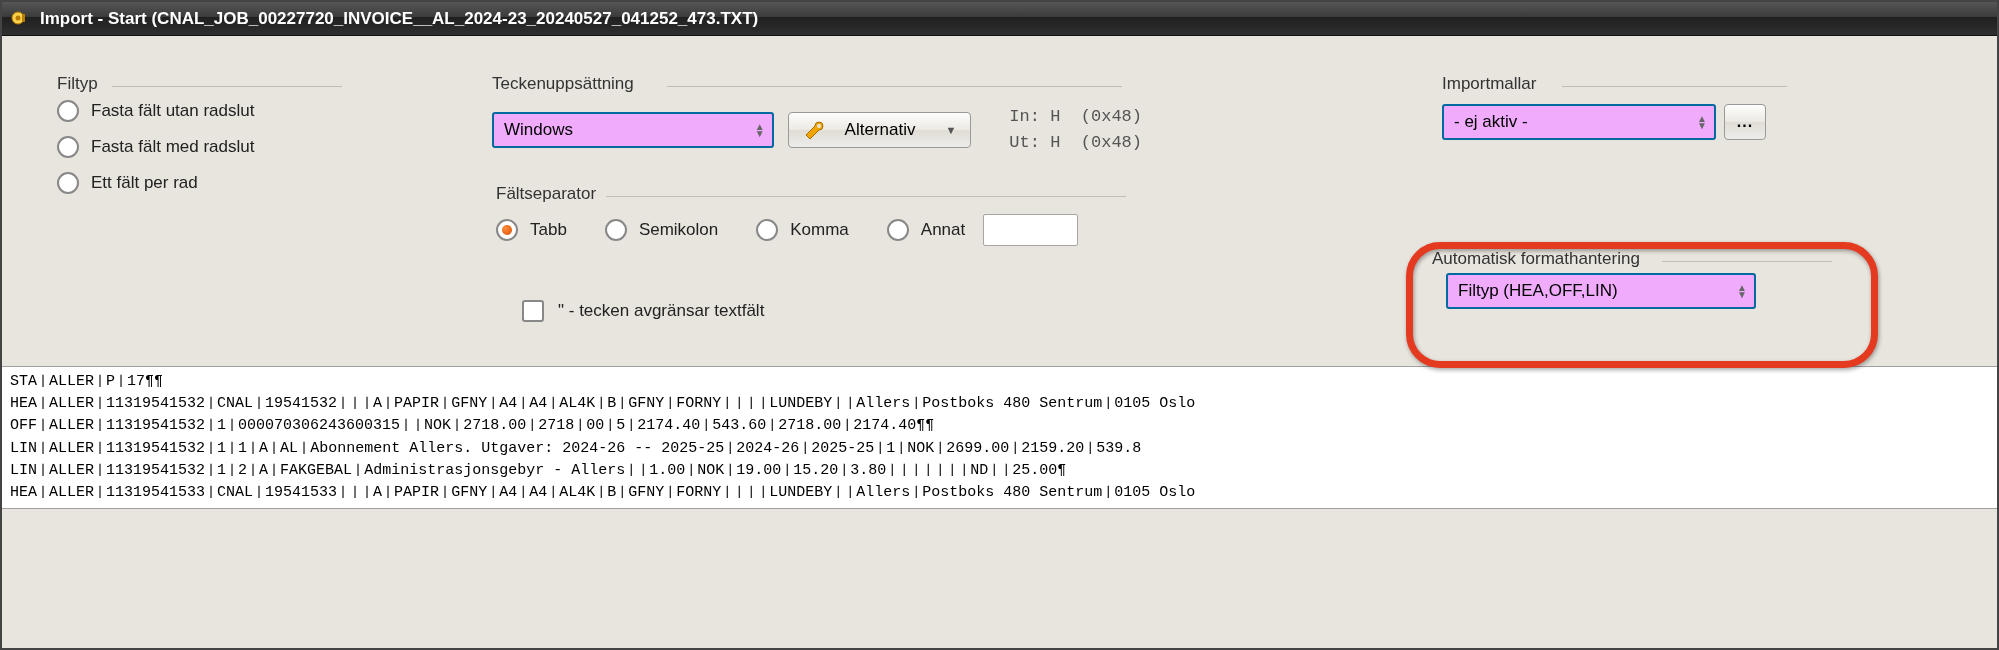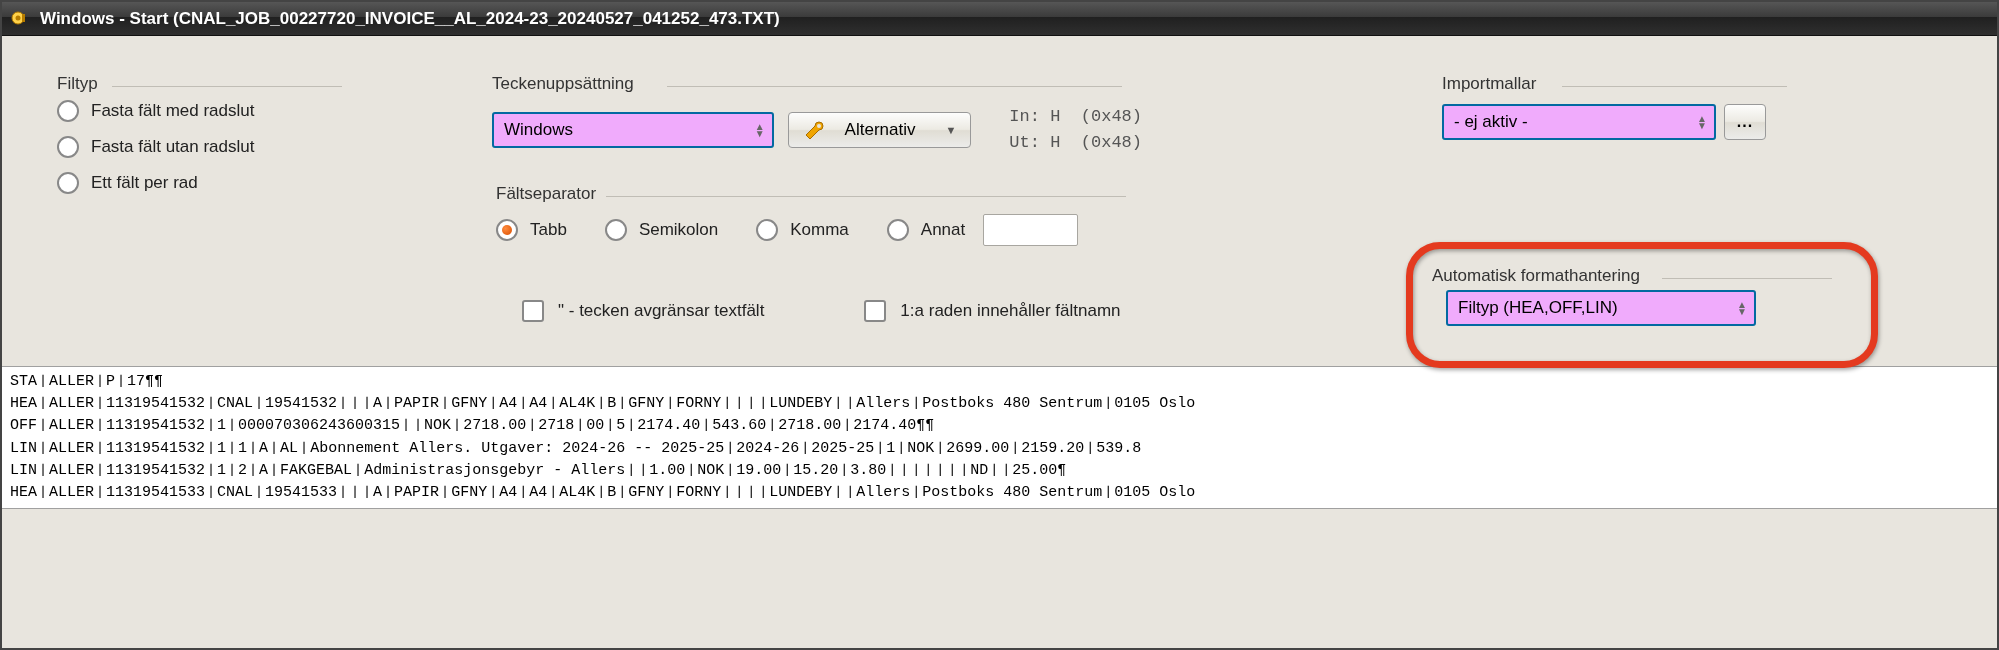--- a/index.html
+++ b/index.html
@@ -161,21 +161,21 @@
   .dots-btn {
     height: 36px; width: 42px;
     border: 1px solid #999; border-radius: 4px;
     background: linear-gradient(to bottom, #fdfdfc 0%, #eceae3 48%, #e0ddd4 52%, #ececea 100%);
     display: flex; align-items: center; justify-content: center;
     font-weight: bold; letter-spacing: 1px;
     cursor: pointer;
   }
 
   
-  #grp-auto { top: 230px; left: 1430px; width: 415px; }
+  #grp-auto { top: 213px; left: 1430px; width: 415px; }
   #grp-auto .legend { top: 0; }
   #grp-auto .legend-line { top: 12px; left: 230px; width: 170px; }
   #grp-auto .inner { padding: 24px 14px 14px 14px; }
   #grp-auto .combo { width: 310px; }
   .red-ring {
     position: absolute;
     border: 7px solid #e43a1f;
     border-radius: 34px;
     filter: drop-shadow(1px 2px 2px rgba(0,0,0,.35));
     pointer-events: none;
@@ -202,36 +202,36 @@
 <body>
 
 <div class="titlebar">
   <span class="icon">
     <svg width="22" height="22" viewBox="0 0 22 22">
       <circle cx="8" cy="10" r="6" fill="#ffd24a" stroke="#b57c00" stroke-width="1"></circle>
       <rect x="12" y="6" width="3" height="8" fill="#b57c00"></rect>
       <circle cx="8" cy="10" r="2.5" fill="#b57c00"></circle>
     </svg>
   </span>
-  <span class="title">Windows - Start  (CNAL_JOB_00227720_INVOICE__AL_2024-23_20240527_041252_473.TXT)</span>
+  <span class="title">Import - Start  (CNAL_JOB_00227720_INVOICE__AL_2024-23_20240527_041252_473.TXT)</span>
 </div>
 
 <div class="content">
 
   <div class="group" id="grp-filtyp">
     <div class="legend">Filtyp</div>
     <div class="legend-line"></div>
     <div class="radio-stack" id="filtyp-radios">
         <div class="radio-row">
           <span class="dot"></span>
+                   <span class="lbl">Fasta fält utan radslut</span>
+        </div>
+        <div class="radio-row">
+          <span class="dot"></span>
                    <span class="lbl">Fasta fält med radslut</span>
-        </div>
-        <div class="radio-row">
-          <span class="dot"></span>
-                   <span class="lbl">Fasta fält utan radslut</span>
         </div>
         <div class="radio-row">
           <span class="dot"></span>
                    <span class="lbl">Ett fält per rad</span>
         </div>
       </div>
   </div>
 
   <div class="group" id="grp-charset">
     <div class="legend">Teckenuppsättning</div>
@@ -280,24 +280,20 @@
         </div>
         <div class="textbox"></div>
       </div>
   </div>
 
   <div class="checks">
     <div class="check-row">
       <span class="box"></span>
       <span class="lbl">" - tecken avgränsar textfält</span>
     </div>
-    <div class="check-row">
-      <span class="box"></span>
-      <span class="lbl">1:a raden innehåller fältnamn</span>
-    </div>
   </div>
 
   <div class="group" id="grp-tmpl">
     <div class="legend">Importmallar</div>
     <div class="legend-line"></div>
     <div class="row">
       <div class="combo">
         <span class="val">- ej aktiv -</span>
         <span class="spin">▲<br>▼</span>
       </div>

